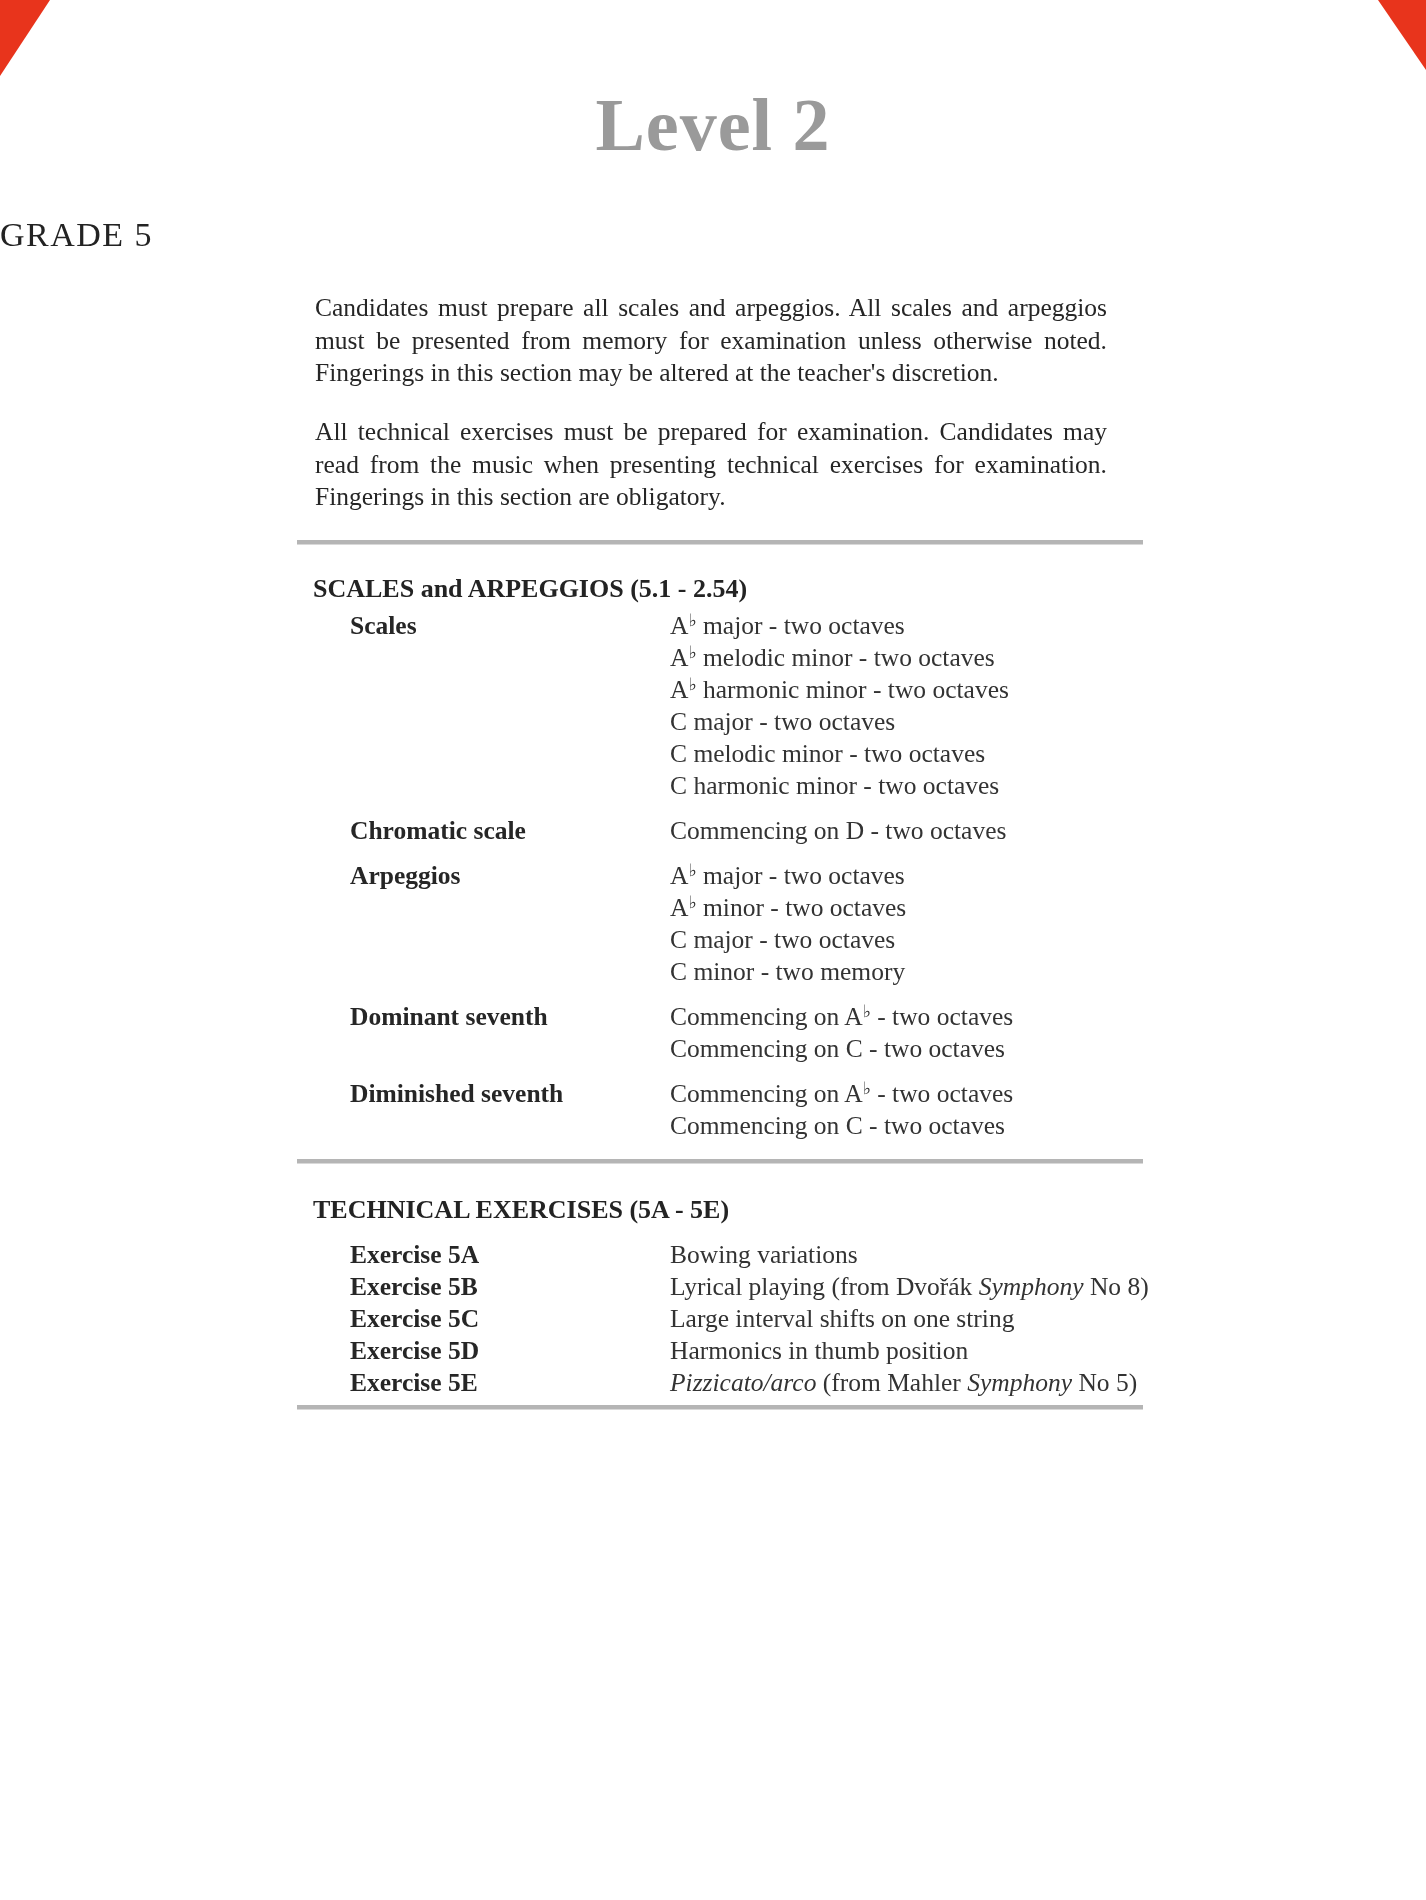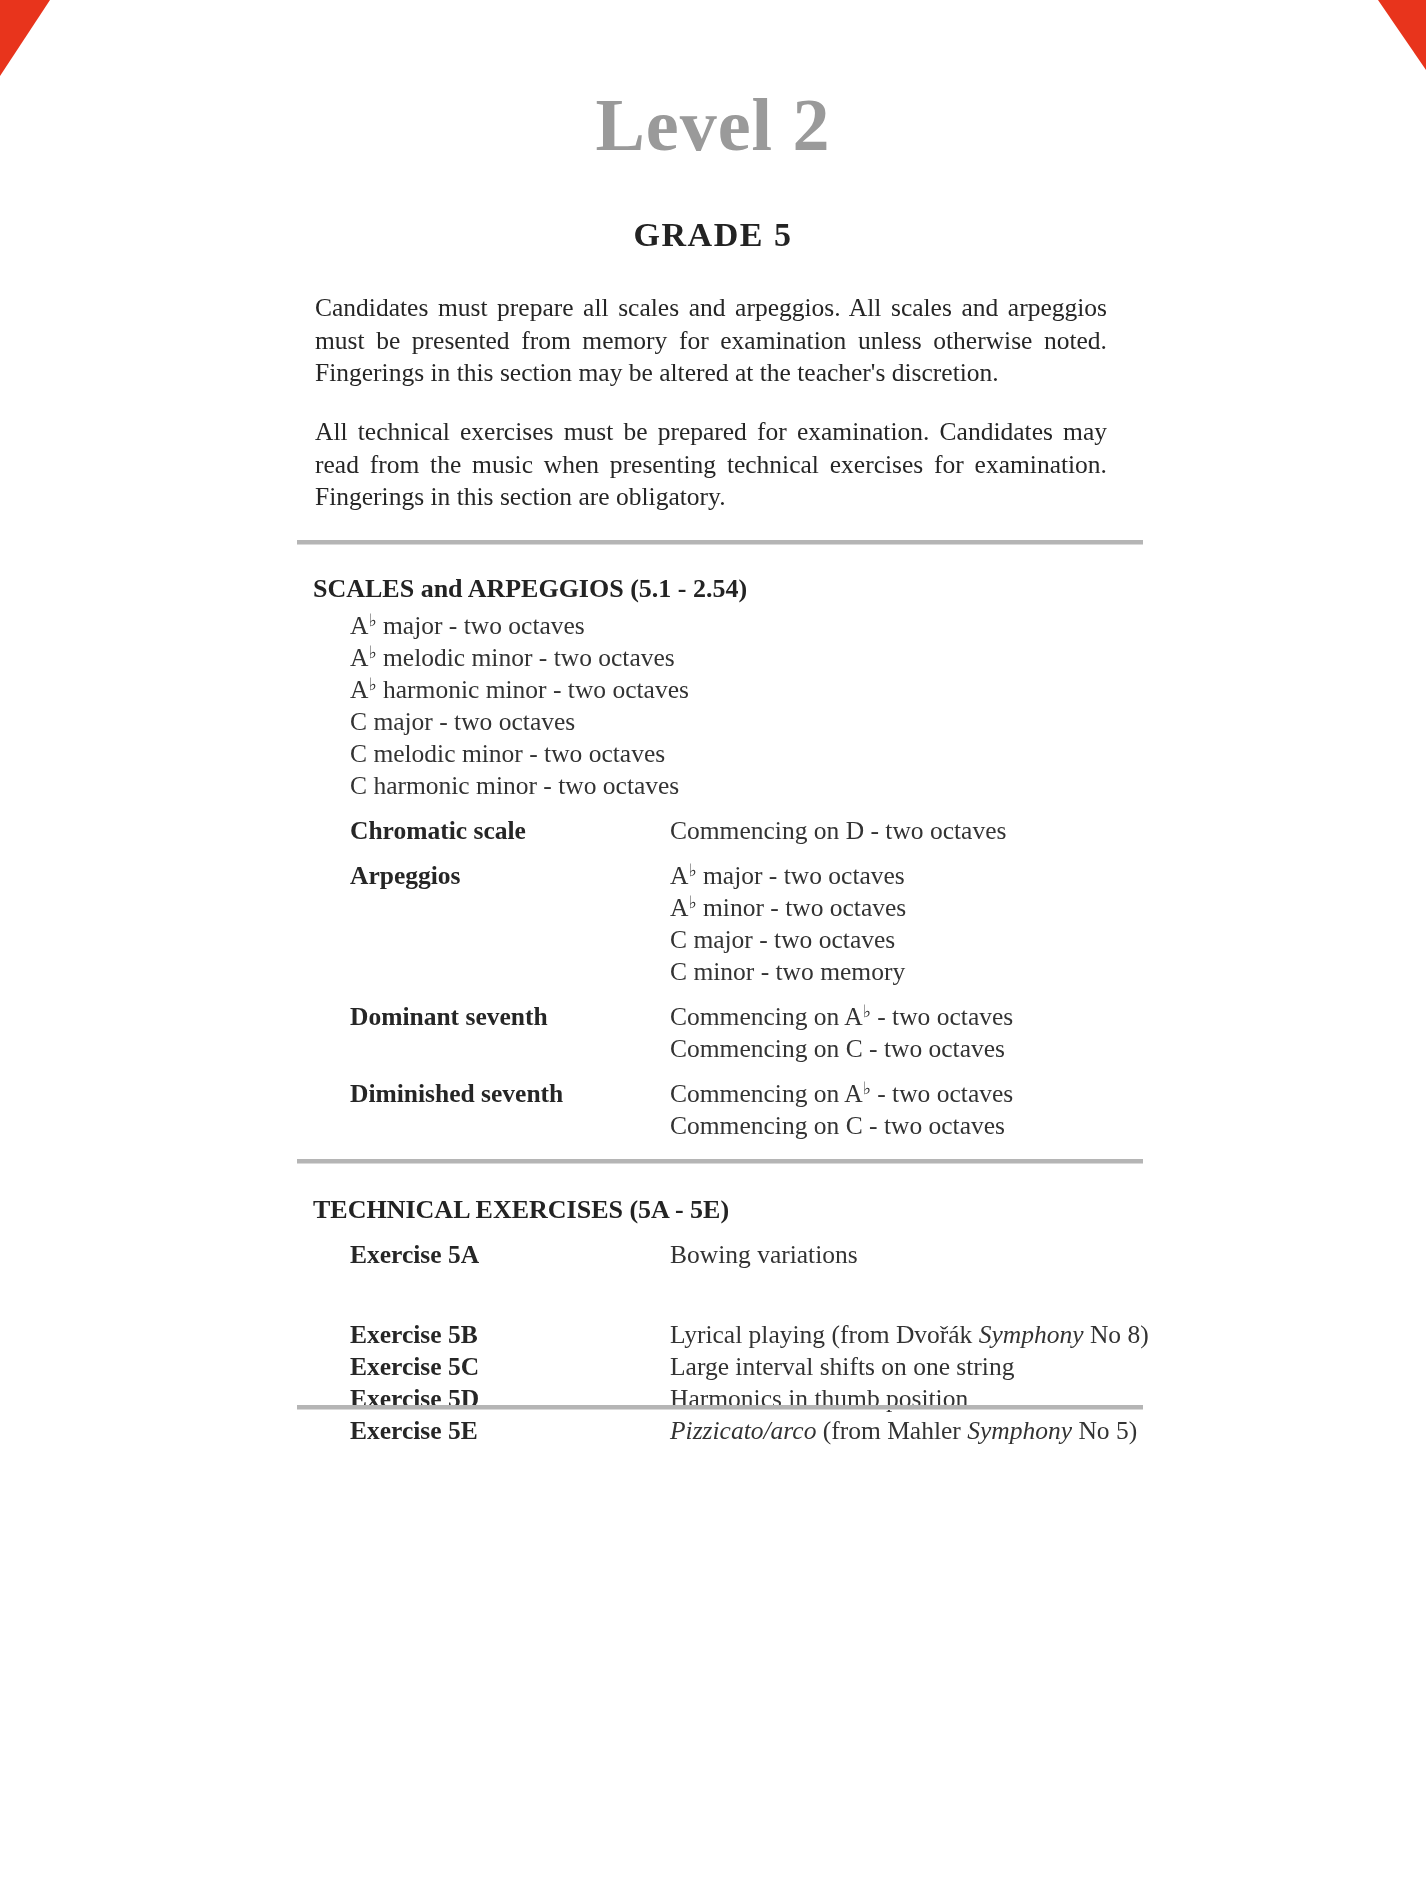--- a/index.html
+++ b/index.html
@@ -17,22 +17,22 @@
   .corner-right{right:0;border-top:70px solid #e8341c;border-left:48px solid transparent;}
 
   .level-title{
     position:absolute;top:88px;left:0;right:0;
     text-align:center;
     font-size:74px;font-weight:bold;color:#9a9a9a;
     line-height:1;letter-spacing:1px;
   }
   .grade-title{
     position:absolute;top:218px;left:0;right:0;
-    text-align:center;
-    font-size:34px;font-weight:bold;color:#232323;
+    text-align:left;
+    font-size:34px;font-weight:normal;color:#232323;
     letter-spacing:1.5px;line-height:1;
   }
   .intro{
     position:absolute;left:315px;width:792px;
     font-size:25.5px;line-height:32.5px;color:#262626;
   }
   .intro-1{top:292px;}
   .intro-2{top:416px;}
   .jline{text-align:justify;text-align-last:justify;}
   .lline{text-align:left;}
@@ -92,20 +92,21 @@
       <div class="jline">read from the music when presenting technical exercises for examination.</div>
       <div class="lline">Fingerings in this section are obligatory.</div>
     </div>
 
   <div class="rule rule-1"></div>
 
   <div class="section-heading heading-1">SCALES and ARPEGGIOS (5.1 - 2.54)</div>
 
   <div class="rows-block rows-1" id="scales-rows">
       <div class="row-group">
+        <div class="row-label">Scales</div>
         <div class="row-values">
           <div class="value-line">A<sup class="flat">♭</sup> major - two octaves</div>
           <div class="value-line">A<sup class="flat">♭</sup> melodic minor - two octaves</div>
           <div class="value-line">A<sup class="flat">♭</sup> harmonic minor - two octaves</div>
           <div class="value-line">C major - two octaves</div>
           <div class="value-line">C melodic minor - two octaves</div>
           <div class="value-line">C harmonic minor - two octaves</div>
         </div>
       </div>
       <div class="row-group">
@@ -143,21 +144,21 @@
 
   <div class="section-heading heading-2">TECHNICAL EXERCISES (5A - 5E)</div>
 
   <div class="rows-block rows-2" id="exercise-rows">
       <div class="row-group" style="margin-bottom: 0px;">
         <div class="row-label">Exercise 5A</div>
         <div class="row-values">
           <div class="value-line"><span>Bowing variations</span></div>
         </div>
       </div>
-      <div class="row-group" style="margin-bottom: 0px; margin-top: 48px;">
+      <div class="row-group" style="margin-bottom: 0px;">
         <div class="row-label">Exercise 5B</div>
         <div class="row-values">
           <div class="value-line"><span>Lyrical playing (from Dvořák </span><em>Symphony</em><span> No 8)</span></div>
         </div>
       </div>
       <div class="row-group" style="margin-bottom: 0px;">
         <div class="row-label">Exercise 5C</div>
         <div class="row-values">
           <div class="value-line"><span>Large interval shifts on one string</span></div>
         </div>

